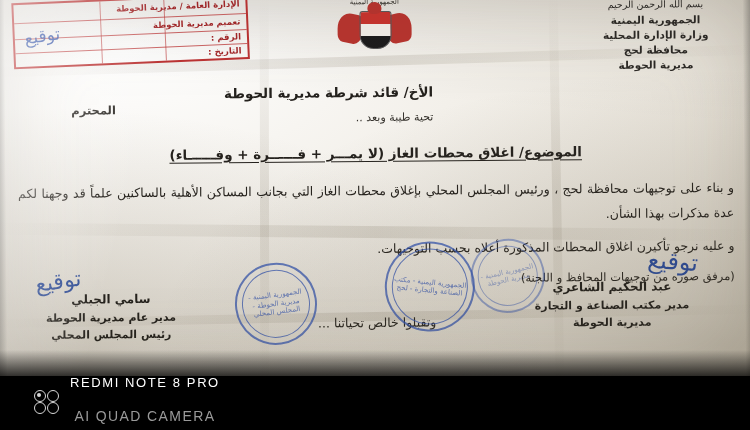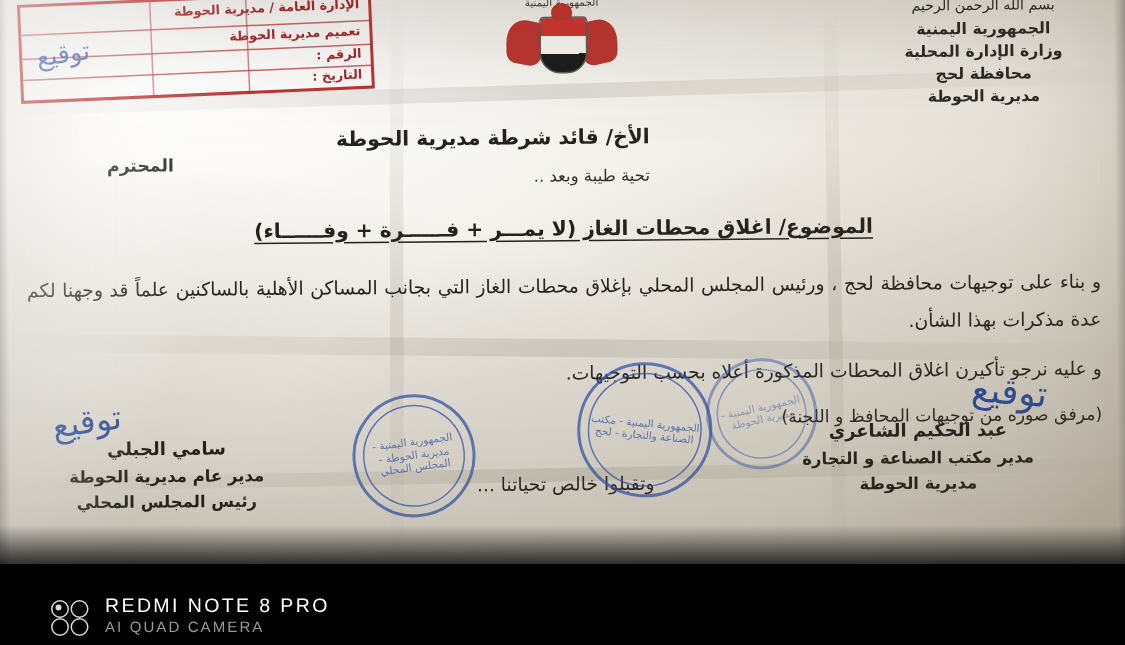--- a/index.html
+++ b/index.html
@@ -163,22 +163,22 @@
   }
   .wm .lens .d{
     position:absolute;border-radius:50%;border:1.6px solid #d8d8d8;
   }
   .wm .lens .d1{left:0;top:3px;width:10px;height:10px;}
   .wm .lens .d2{left:13px;top:3px;width:10px;height:10px;}
   .wm .lens .d3{left:0;top:15px;width:10px;height:10px;}
   .wm .lens .d4{left:13px;top:15px;width:10px;height:10px;}
   .wm .dot{position:absolute;left:3px;top:6px;width:4px;height:4px;border-radius:50%;background:#d8d8d8;}
   .wm .txt1{color:#fff;font-size:13px;letter-spacing:1.6px;font-family:"Liberation Sans", sans-serif;}
-  .wm .txt2{color:#9a9a9a;font-size:10px;letter-spacing:1.4px;font-family:"Liberation Sans", sans-serif;margin-top:2px;}
-  .wm .col{display:flex;flex-direction:column;}
+  .wm .txt2{color:#9a9a9a;font-size:14px;letter-spacing:1.4px;font-family:"Liberation Sans", sans-serif;margin-top:18px;}
+  .wm .col{display:flex;flex-direction:column;text-align:center;}
 
   .shadow-b{
     position:absolute;left:0;bottom:54px;width:750px;height:26px;
     background:linear-gradient(180deg,rgba(0,0,0,0),rgba(0,0,0,.75));
     pointer-events:none;
   }
   .edge-l{
     position:absolute;left:0;top:0;width:14px;height:392px;
     background:linear-gradient(90deg,rgba(0,0,0,.55),rgba(0,0,0,0));pointer-events:none;
   }

